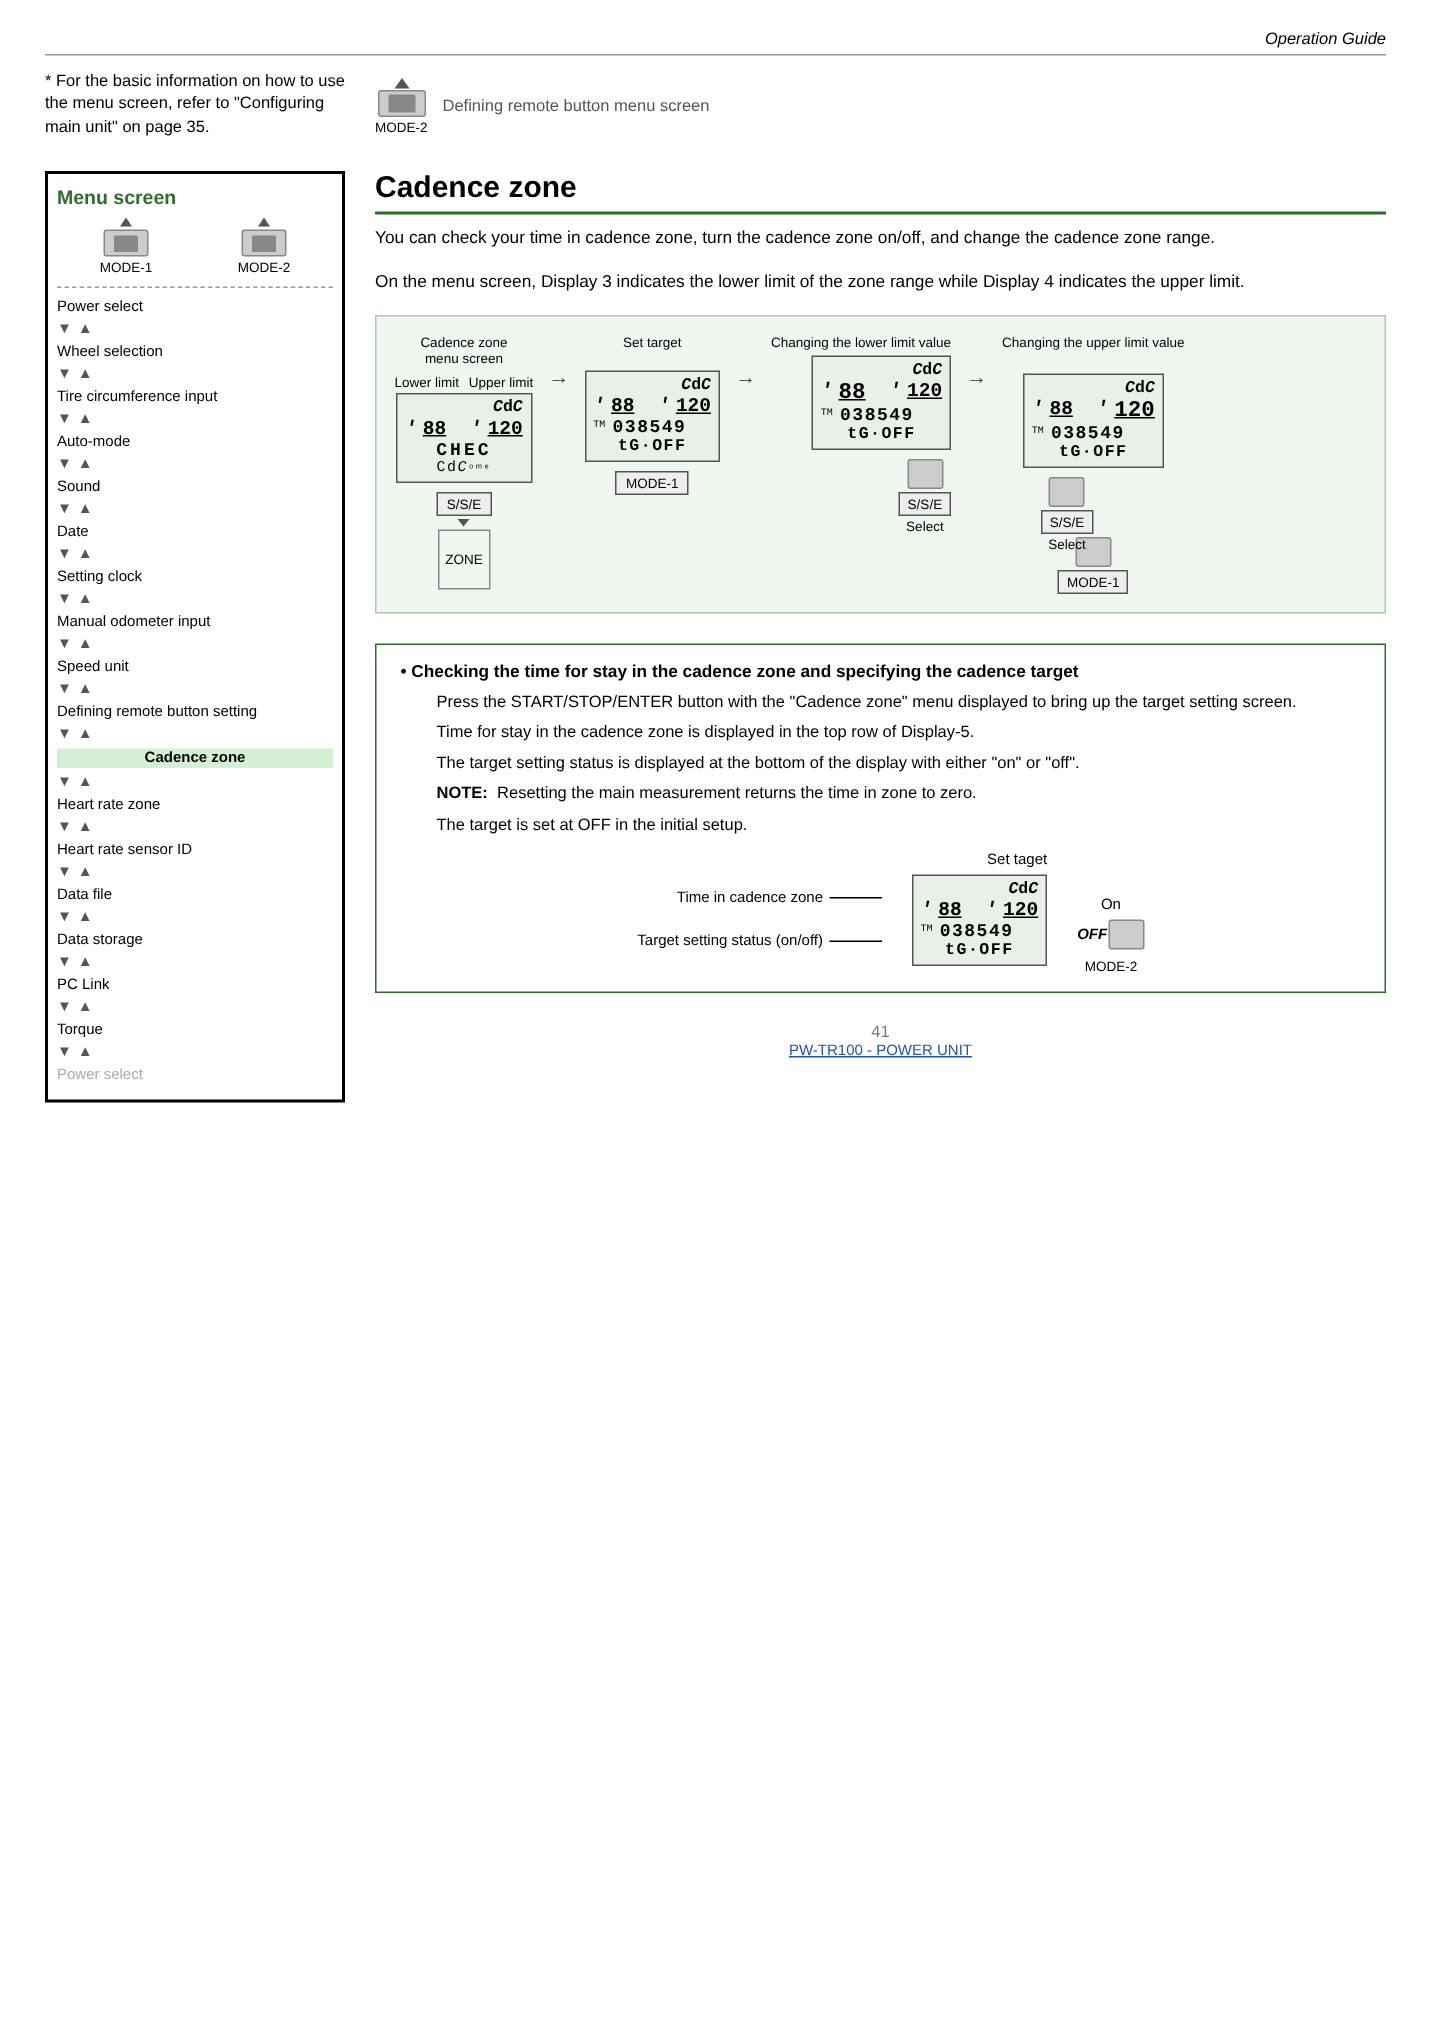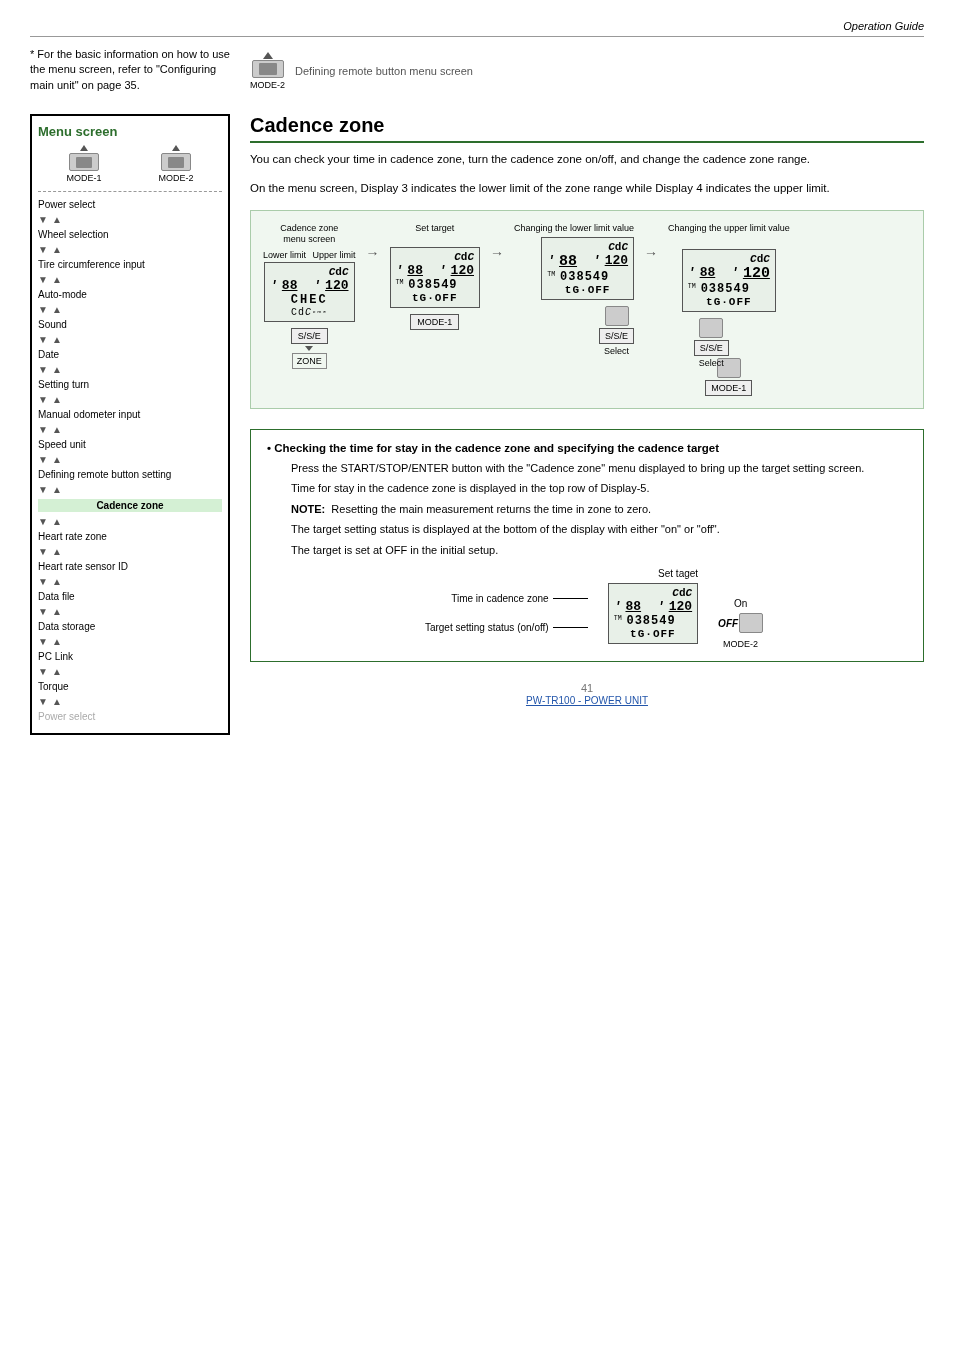--- a/index.html
+++ b/index.html
@@ -252,21 +252,21 @@
           <span class="arrow-up">▲</span>
         </div>
       <div class="menu-item-row">
         <span class="menu-item-label">Date</span>
       </div>
       <div class="arrows-updown">
           <span class="arrow-down">▼</span>
           <span class="arrow-up">▲</span>
         </div>
       <div class="menu-item-row">
-        <span class="menu-item-label">Setting turn</span>
+        <span class="menu-item-label">Setting clock</span>
       </div>
       <div class="arrows-updown">
           <span class="arrow-down">▼</span>
           <span class="arrow-up">▲</span>
         </div>
       <div class="menu-item-row">
         <span class="menu-item-label">Manual odometer input</span>
       </div>
       <div class="arrows-updown">
           <span class="arrow-down">▼</span>
@@ -362,21 +362,21 @@
             <div style="font-size:13px; font-weight:bold; display:flex; justify-content:center; gap:4px; font-family:'Courier New',monospace;">
               <span style="font-style:italic;">'</span><span style="text-decoration:underline;">88</span>&nbsp;<span style="font-style:italic;">'</span><span style="text-decoration:underline;">120</span>
             </div>
             <div style="font-size:12px; font-weight:bold; letter-spacing:2px; font-family:'Courier New',monospace; text-align:center;">CHEC</div>
             <div style="font-size:10px; letter-spacing:1px; font-family:'Courier New',monospace; text-align:center;">Cd<span style="font-style:italic;">C</span><span style="font-size:7px;">ᵒᵐᵉ</span></div>
           </div>
 
           <div style="margin-top:6px; display:flex; flex-direction:column; align-items:center;">
             <div style="border:1.5px solid #555; padding:2px 6px; font-size:9px; background:#eee; cursor:pointer;">S/S/E</div>
             <div style="width:0;height:0;border-left:4px solid transparent;border-right:4px solid transparent;border-top:5px solid #555; margin:2px 0;"></div>
-            <div style="font-size:9px; border:1px solid #888; padding:2px 4px;">ZONE</div>
+            <div style="font-size:9px; border:1px solid #888; padding:14px 4px;">ZONE</div>
           </div>
         </div>
 
         <div class="diagram-arrow">→</div>
 
         <div style="display:flex;flex-direction:column;align-items:center;">
           <div style="font-size:9px; margin-bottom:14px;">Set target</div>
           <div class="lcd-display">
             <div class="lcd-top-row" style="font-size:11px; font-weight:bold; text-align:right;"><span style="font-style:italic;">C</span>d<span style="font-style:italic;">C</span></div>
             <div style="font-size:13px; font-weight:bold; display:flex; justify-content:center; gap:4px; font-family:'Courier New',monospace;">
@@ -442,24 +442,24 @@
       </div>
     </div>
 
     <div class="note-box">
       <div style="font-weight:bold; font-size:11.5px; margin-bottom:6px;">
         • <span>Checking the time for stay in the cadence zone and specifying the cadence target</span>
       </div>
       <div style="margin-left:14px;">
         <p class="note-text" style="margin-bottom:4px;">Press the START/STOP/ENTER button with the "Cadence zone" menu displayed to bring up the target setting screen.</p>
         <p class="note-text" style="margin-bottom:4px;">Time for stay in the cadence zone is displayed in the top row of Display-5.</p>
+        <p class="note-text" style="margin-bottom:4px;">The target setting status is displayed at the bottom of the display with either "on" or "off".</p>
         <p class="note-text" style="margin-bottom:4px;">
           <span style="font-weight:bold;">NOTE:</span>&nbsp;&nbsp;<span>Resetting the main measurement returns the time in zone to zero.</span>
         </p>
-        <p class="note-text" style="margin-bottom:4px;">The target setting status is displayed at the bottom of the display with either "on" or "off".</p>
         <p class="note-text" style="margin-bottom:8px;">The target is set at OFF in the initial setup.</p>
 
         <div class="set-target-diagram">
           <div style="display:flex; flex-direction:column; align-items:flex-end; gap:10px; font-size:10px; padding-top:25px;">
             <div style="display:flex; align-items:center; gap:4px;">
               <span>Time in cadence zone</span>
               <div style="width:35px; height:1px; background:#000;"></div>
             </div>
             <div style="display:flex; align-items:center; gap:4px; margin-top:8px;">
               <span>Target setting status (on/off)</span>

